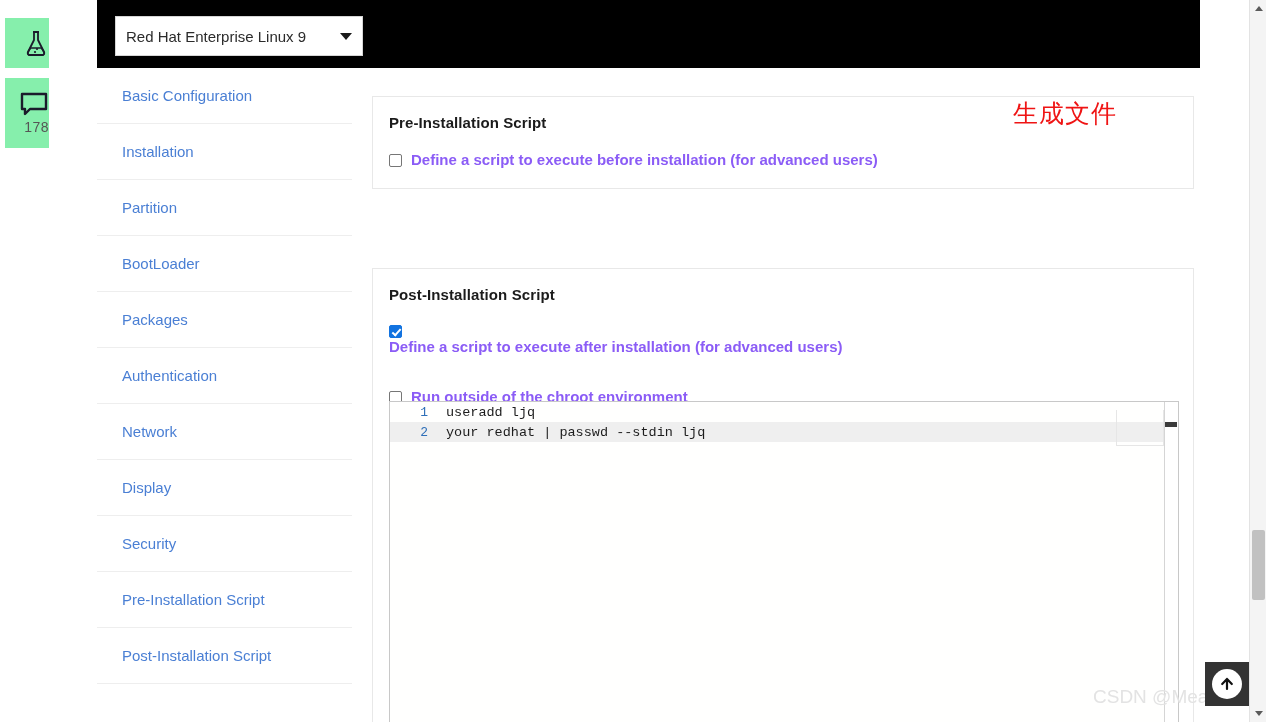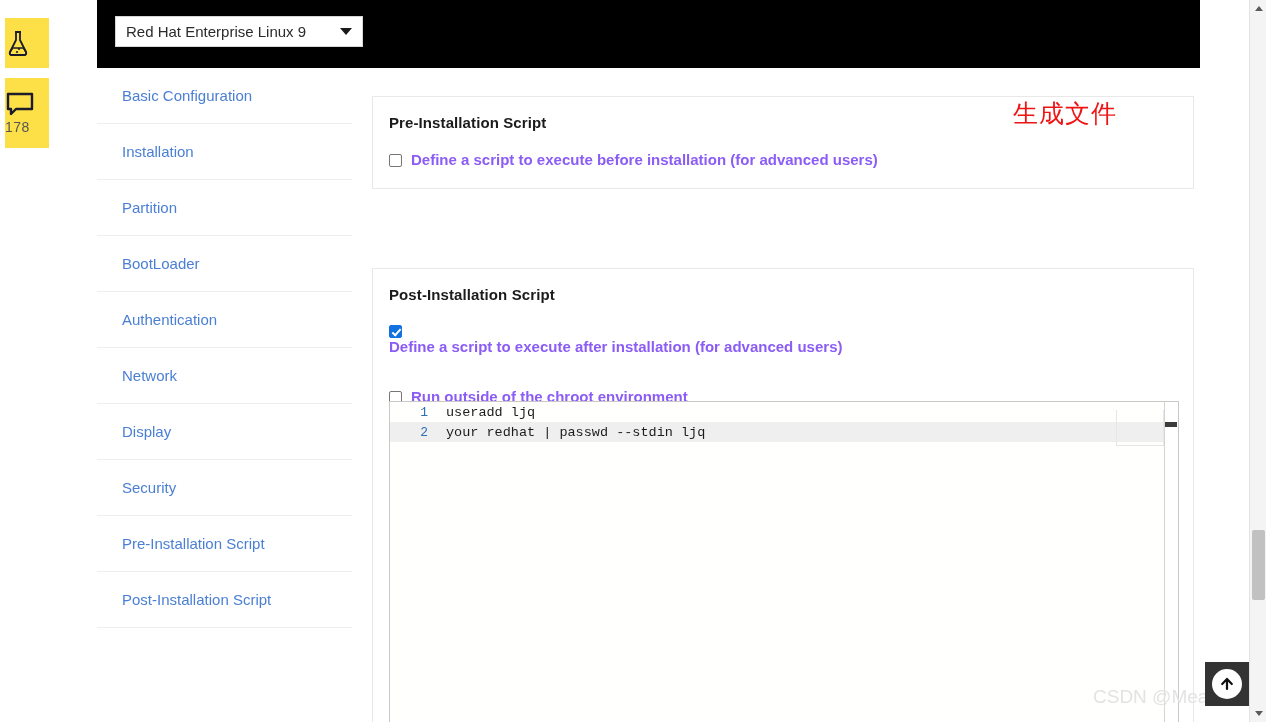--- a/index.html
+++ b/index.html
@@ -9,32 +9,32 @@
     overflow: hidden;
     background: #ffffff;
     font-family: "Liberation Sans", sans-serif;
   }
 
   #root { position: relative; width: 1266px; height: 722px; overflow: hidden; background:#fff; }
 
   
   .rail { position:absolute; left:0; top:0; width:96px; height:722px; background:#ffffff; }
   .rail-btn {
-    position:absolute; left:5px; width:44px; background:#fde047;
-    display:flex; flex-direction:column; align-items:flex-start; justify-content:center;
+    position:absolute; left:5px; width:44px; background:#86efac;
+    display:flex; flex-direction:column; align-items:flex-end; justify-content:center;
   }
   #rail-flask { top:18px; height:50px; }
   #rail-comment { top:78px; height:70px; }
   .rail-count { font-size:14px; color:#555; margin-top:2px; letter-spacing:.5px; }
 
   
   .topbar { position:absolute; left:97px; top:0; width:1103px; height:68px; background:#000000; }
 
   .distro-select {
-    position:absolute; left:18px; top:16px; width:248px; height:31px;
+    position:absolute; left:18px; top:16px; width:248px; height:40px;
     background:#ffffff; border:1px solid #d6d6d6;
     display:flex; align-items:center; padding:0 10px;
     font-size:15px; color:#2b2b2b;
   }
   .distro-select .caret {
     margin-left:auto; width:0; height:0;
     border-left:6px solid transparent; border-right:6px solid transparent;
     border-top:7px solid #1a1a1a;
   }
 
@@ -163,20 +163,21 @@
       <span>Red Hat Enterprise Linux 9</span>
       <span class="caret"></span>
     </div>
   </div>
 
   <div class="nav" id="nav-list">
       <div class="nav-item">Basic Configuration</div>
       <div class="nav-item">Installation</div>
       <div class="nav-item">Partition</div>
       <div class="nav-item">BootLoader</div>
+      <div class="nav-item">Packages</div>
       <div class="nav-item">Authentication</div>
       <div class="nav-item">Network</div>
       <div class="nav-item">Display</div>
       <div class="nav-item">Security</div>
       <div class="nav-item">Pre-Installation Script</div>
       <div class="nav-item">Post-Installation Script</div>
     </div>
 
   <div class="panel" id="panel-pre">
     <div class="panel-title">Pre-Installation Script</div>

